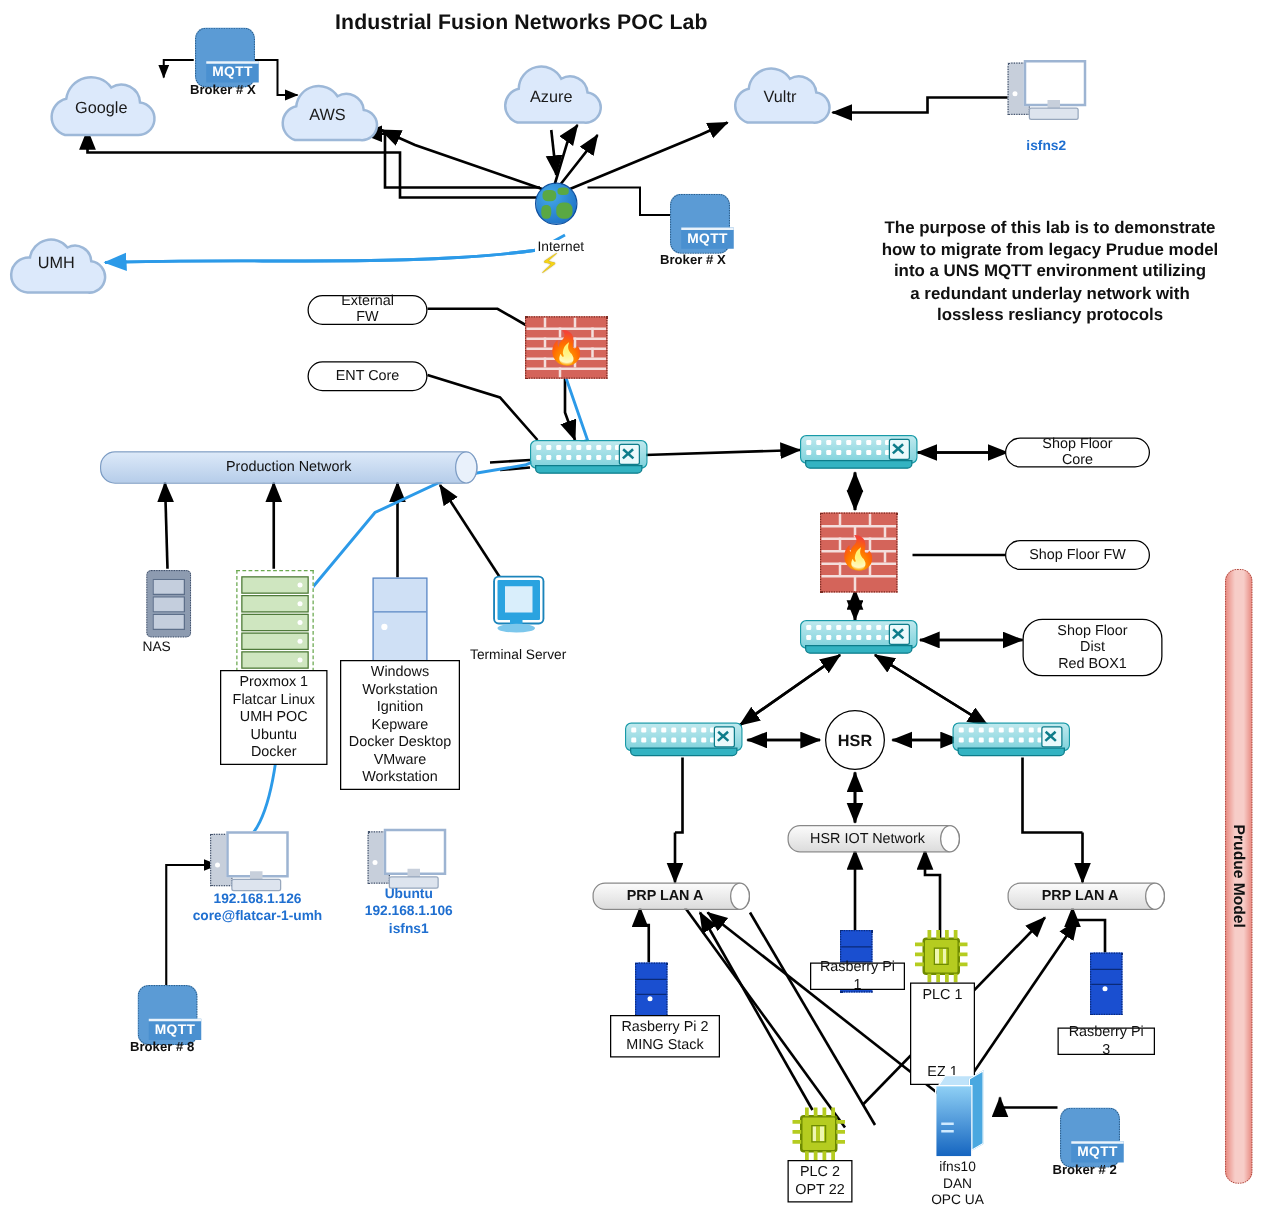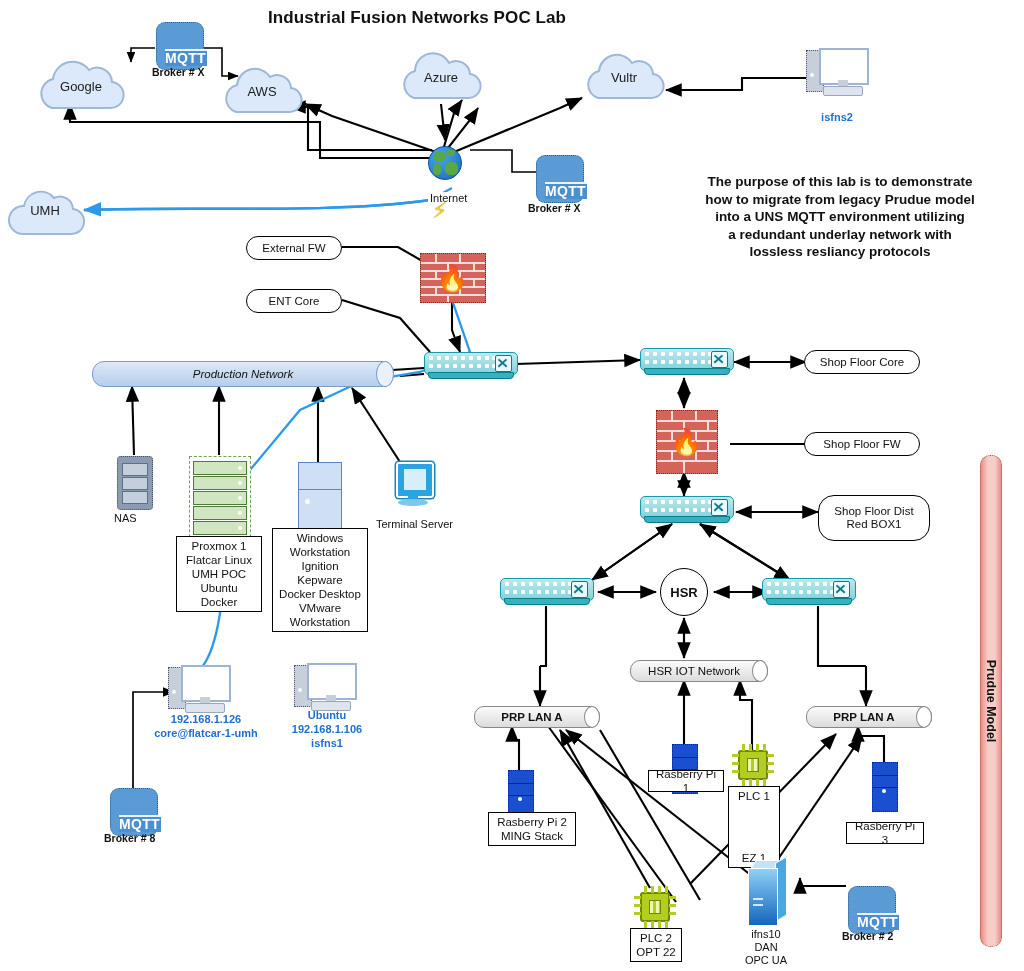--- a/index.html
+++ b/index.html
@@ -16,34 +16,34 @@
   
   .purpose{font-weight:bold;font-size:13.5px;line-height:17.5px;color:#111;text-align:center;}
 
   
   .cloud{position:absolute;}
   .cloud .lbl{position:absolute;left:0;right:0;top:50%;transform:translateY(-42%);
         text-align:center;font-size:13px;color:#1a1a1a;}
 
   
   .pill{border:1.6px solid #000;border-radius:16px;background:#fff;
-        font-size:11.5px;color:#111;line-height:13px;padding:2px 6px;}
+        font-size:11.5px;color:#111;line-height:13px;padding:2px 18px;}
 
   
   .rlabel{border:1.5px solid #000;background:#fff;font-size:11.5px;
         color:#111;line-height:14px;padding:2px 4px;}
   .plabel{background:#fff;font-size:11px;color:#111;line-height:13px;padding:0 2px;}
 
   
   .mqtt{position:absolute;width:46px;height:46px;border-radius:9px;
         background:#5b9bd5;border:1px dotted #2e5f8a;}
   .mqtt .tab{position:absolute;left:8px;right:-4px;bottom:3px;height:15px;background:#4a90d0;
         border-top:2px solid #eaf3fb;}
   .mqtt .txt{position:absolute;left:8px;right:-4px;bottom:3px;height:15px;color:#fff;
-        font-size:14px;font-weight:bold;line-height:15px;letter-spacing:.3px;}
+        font-size:11px;font-weight:bold;text-align:center;line-height:15px;letter-spacing:.3px;}
   .brokerlbl{position:absolute;font-size:10.5px;font-weight:bold;color:#111;white-space:nowrap;}
 
   
   .sw{position:absolute;width:92px;height:28px;}
   .sw .body{position:absolute;left:0;top:0;width:92px;height:21px;border-radius:5px;
         background:linear-gradient(#bfe9ee,#7fd2dc);border:1.6px solid #179aa8;}
   .sw .base{position:absolute;left:4px;top:20px;width:84px;height:5px;border-radius:0 0 4px 4px;
         background:#33b3c2;border:1px solid #0d7c8a;}
   .sw .dots{position:absolute;left:5px;top:4px;width:62px;height:13px;}
   .sw .dots i{position:absolute;width:4px;height:4px;background:#fff;border-radius:1px;}
@@ -361,21 +361,21 @@
 
   <div class="node pill ctr" style="left:246px;top:236px;width:96px;height:24px;">External FW</div>
   <div class="node pill ctr" style="left:246px;top:289px;width:96px;height:24px;">ENT Core</div>
   <div class="node pill ctr" style="left:804px;top:350px;width:116px;height:24px;">Shop Floor Core</div>
   <div class="node pill ctr" style="left:804px;top:432px;width:116px;height:24px;">Shop Floor FW</div>
   <div class="node pill ctr" style="left:818px;top:495px;width:112px;height:46px;flex-direction:column;">
     <span class="b">Shop Floor Dist</span>
     <span class="b">Red BOX1</span>
   </div>
 
-  <div class="netbar" style="left:92px;top:361px;width:300px;font-style:italic;">
+  <div class="netbar" style="left:80px;top:361px;width:300px;">
     <div class="cap"></div>
     <div class="lbl">Production Network</div>
   </div>
 
   <div class="sw" style="left:424px;top:352px;">
     <div class="body"></div>
     <div class="dots">
       <i style="left:0;top:0"></i>
         <i style="left:8px;top:0"></i>
         <i style="left:16px;top:0"></i>

